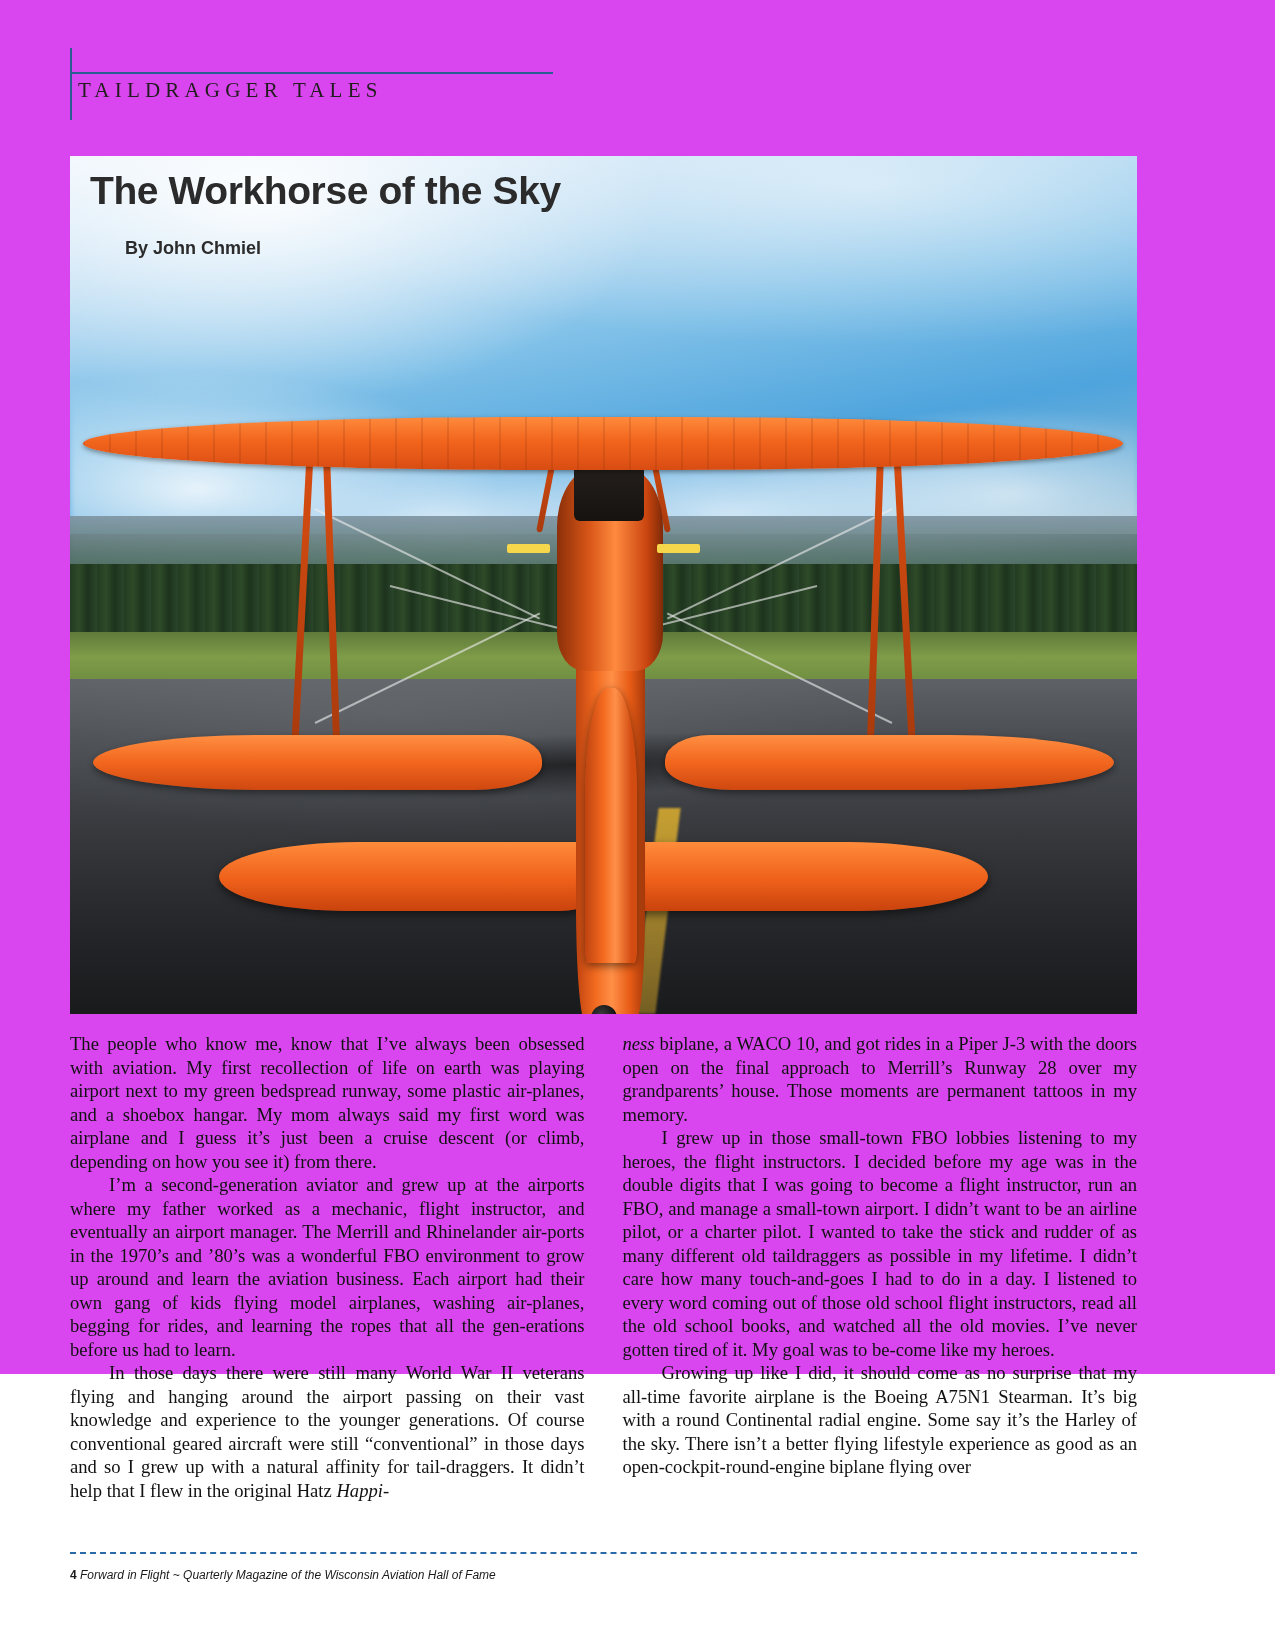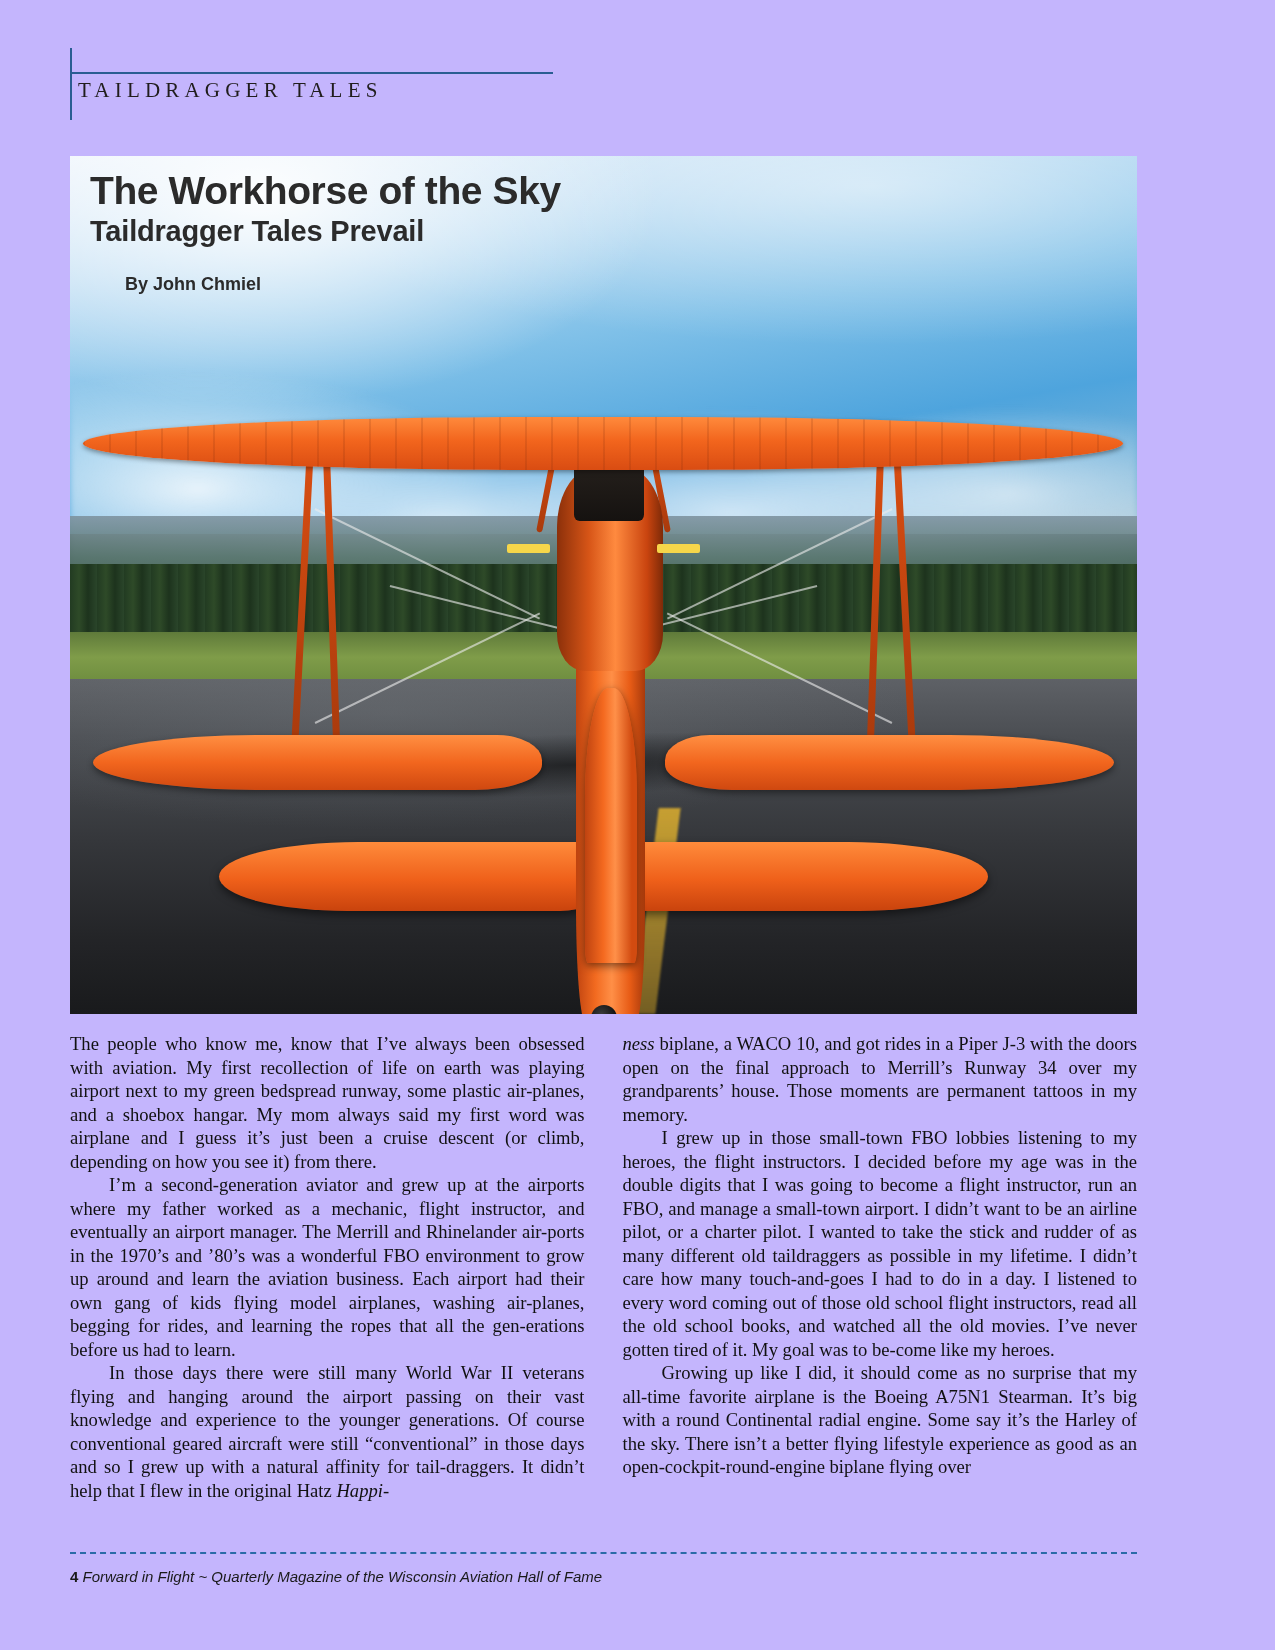--- a/index.html
+++ b/index.html
@@ -12,22 +12,22 @@
     font-family: "Liberation Serif", serif;
     position: relative;
     overflow: hidden;
   }
 
   
   .page {
     position: absolute;
     inset: 0;
     width: 1275px;
-    height: 1650px;
-    background: #c4b5fd;
+    height: 1374px;
+    background: #d946ef;
   }
 
   
   .runhead {
     position: absolute;
     left: 0; top: 0;
     width: 1275px; height: 150px;
   }
   .runhead-rule-h {
     position: absolute;
@@ -305,21 +305,21 @@
   .footer-rule {
     position: absolute;
     left: 70px; top: 1552px;
     width: 1067px; height: 0;
     border-top: 2px dashed #2a6aa8;
   }
   .footer-text {
     position: absolute;
     left: 70px; top: 1568px;
     font-family: "Liberation Sans", sans-serif;
-    font-size: 15px;
+    font-size: 12px;
     color: #1a1a1a;
   }
   .footer-text .pg { font-weight: bold; font-style: normal; }
   .footer-text .ft { font-style: italic; }
 </style>
 </head>
 <body>
 
 <div class="page">
 
@@ -362,33 +362,32 @@
     <div class="cowl"></div>
     <div class="cockpit"></div>
     <div class="wing-top"></div>
     <div class="wing-top-seams"></div>
     <div class="leaf-marks"></div>
     <div class="leaf-marks2"></div>
     <div class="tailwheel"></div>
 
     <div class="headline-wrap">
       <div class="headline">The Workhorse of the Sky</div>
-      <div class="subhead">Taildragger Tales Prevail</div>
       <div class="byline">By John Chmiel</div>
     </div>
   </div>
 
   <div class="cols">
     <div class="col">
       <p>The people who know me, know that I’ve always been obsessed with aviation. My first recollection of life on earth was playing airport next to my green bedspread runway, some plastic air-planes, and a shoebox hangar. My mom always said my first word was airplane and I guess it’s just been a cruise descent (or climb, depending on how you see it) from there.</p>
       <p class="indent">I’m a second-generation aviator and grew up at the airports where my father worked as a mechanic, flight instructor, and eventually an airport manager. The Merrill and Rhinelander air-ports in the 1970’s and ’80’s was a wonderful FBO environment to grow up around and learn the aviation business. Each airport had their own gang of kids flying model airplanes, washing air-planes, begging for rides, and learning the ropes that all the gen-erations before us had to learn.</p>
       <p class="indent"><span>In those days there were still many World War II veterans flying and hanging around the airport passing on their vast knowledge and experience to the younger generations. Of course conventional geared aircraft were still “conventional” in those days and so I grew up with a natural affinity for tail-draggers. It didn’t help that I flew in the original Hatz </span><em>Happi-</em></p>
     </div>
     <div class="col">
-      <p><em>ness</em><span> biplane, a WACO 10, and got rides in a Piper J-3 with the doors open on the final approach to Merrill’s Runway 34 over my grandparents’ house. Those moments are permanent tattoos in my memory.</span></p>
+      <p><em>ness</em><span> biplane, a WACO 10, and got rides in a Piper J-3 with the doors open on the final approach to Merrill’s Runway 28 over my grandparents’ house. Those moments are permanent tattoos in my memory.</span></p>
       <p class="indent">I grew up in those small-town FBO lobbies listening to my heroes, the flight instructors. I decided before my age was in the double digits that I was going to become a flight instructor, run an FBO, and manage a small-town airport. I didn’t want to be an airline pilot, or a charter pilot. I wanted to take the stick and rudder of as many different old taildraggers as possible in my lifetime. I didn’t care how many touch-and-goes I had to do in a day. I listened to every word coming out of those old school flight instructors, read all the old school books, and watched all the old movies. I’ve never gotten tired of it. My goal was to be-come like my heroes.</p>
       <p class="indent">Growing up like I did, it should come as no surprise that my all-time favorite airplane is the Boeing A75N1 Stearman. It’s big with a round Continental radial engine. Some say it’s the Harley of the sky. There isn’t a better flying lifestyle experience as good as an open-cockpit-round-engine biplane flying over</p>
     </div>
   </div>
 
   <div class="footer-rule"></div>
   <div class="footer-text"><span class="pg">4</span> <span class="ft">Forward in Flight ~ Quarterly Magazine of the Wisconsin Aviation Hall of Fame</span></div>
 
 </div>
 

